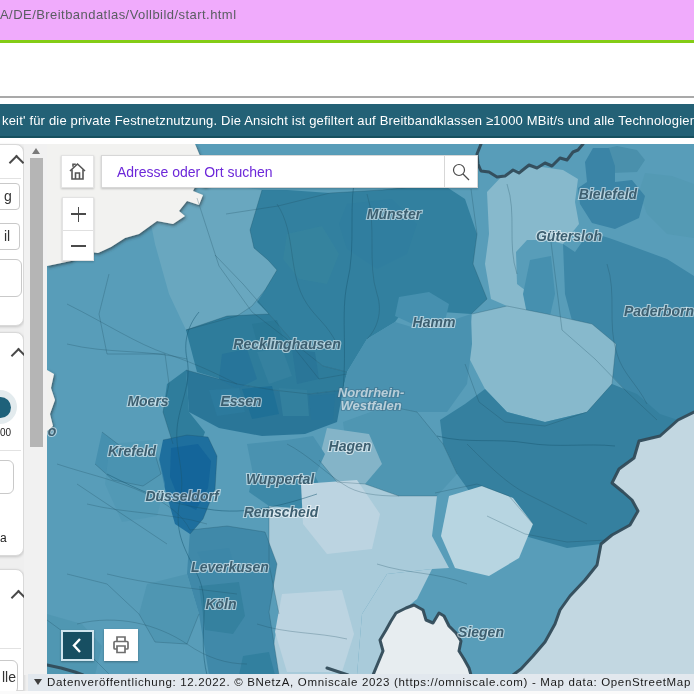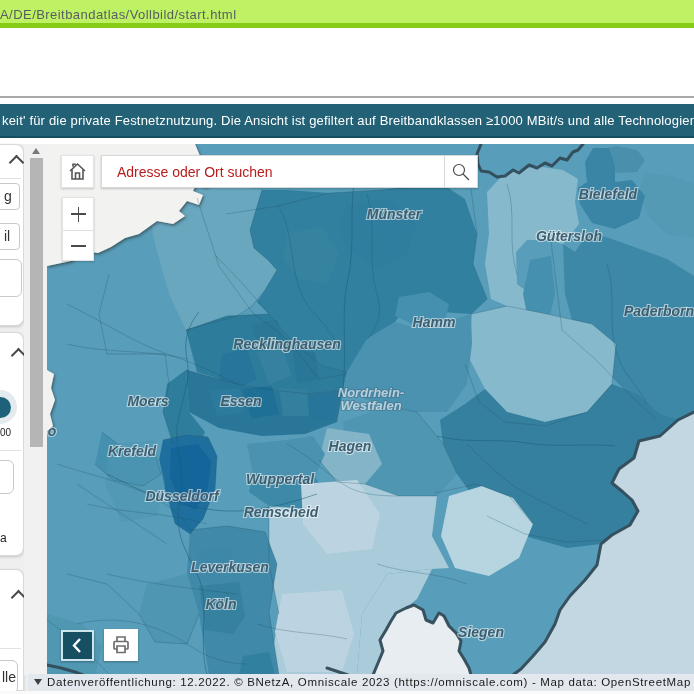--- a/index.html
+++ b/index.html
@@ -1,19 +1,19 @@
 <!DOCTYPE html>
 <html><head>
 <meta charset="utf-8">
 <style>
 * { margin:0; padding:0; box-sizing:border-box; }
 html,body { width:694px; height:694px; overflow:hidden; background:#fff;
   font-family:"Liberation Sans", sans-serif; }
-#topbar { position:absolute; left:0; top:0; width:694px; height:28px;
-  background:#bef264; border-bottom:5px solid #84cc16; }
+#topbar { position:absolute; left:0; top:0; width:694px; height:43px;
+  background:#f0abfc; border-bottom:3px solid #84cc16; }
 #topbar .url { position:absolute; left:0px; top:7px; font-size:13px; letter-spacing:0.45px; color:#595d61; }
 #grayline { position:absolute; left:0; top:96px; width:694px; height:2px; background:#a9a9a9; }
 #banner { position:absolute; left:0; top:104px; width:694px; height:34px; background:#236176; border-bottom:2px solid #16505f; overflow:hidden; box-sizing:border-box; }
 #banner .txt { position:absolute; left:2px; top:0; line-height:34px; font-size:13px; letter-spacing:0.18px; color:#fff; white-space:nowrap; }
 #sidebar { position:absolute; left:0; top:144px; width:47px; height:547px; background:#efefef; }
 .card { position:absolute; left:-16px; width:40px; background:#fff;
   border:1px solid #d9d9d9; border-radius:8px; box-shadow:0 1px 3px rgba(0,0,0,.18); }
 .chev { position:absolute; width:11px; height:11px; }
 .chev:before { content:""; position:absolute; left:0; top:3px; width:9px; height:9px;
   border-left:2px solid #4a4a4a; border-top:2px solid #4a4a4a; transform:rotate(45deg); }
@@ -24,21 +24,21 @@
 #scrollup { position:absolute; left:30px; top:144px; width:13px; height:14px; background:#f1f1f1; }
 #scrollup:before { content:""; position:absolute; left:2px; top:4px;
   border-left:4.5px solid transparent; border-right:4.5px solid transparent; border-bottom:6px solid #7a7a7a; }
 #scrollthumb { position:absolute; left:30px; top:158px; width:13px; height:289px; background:#b5b5b5; }
 #mapwrap { position:absolute; left:47px; top:144px; width:647px; height:530px; overflow:hidden; }
 
 .mbtn { position:absolute; background:#fff; border:1px solid #e3e3e3; box-shadow:0 1px 2px rgba(0,0,0,.2); }
 #homebtn { left:61px; top:155px; width:33px; height:33px; }
 #searchbox { position:absolute; left:101px; top:155px; width:377px; height:33px; background:#fff;
   border:1px solid #d7d7d7; box-shadow:0 1px 2px rgba(0,0,0,.2); }
-#searchbox .ph { position:absolute; left:15px; top:8px; font-size:14px; color:#b91c1c;text-align:center; }
+#searchbox .ph { position:absolute; left:15px; top:8px; font-size:14px; color:#6d28d9;text-align:center; }
 #searchbox .div { position:absolute; right:32px; top:0; width:1px; height:31px; background:#d7d7d7; }
 #zoombox { left:62px; top:197px; width:32px; height:64px; }
 #zoombox .zdiv { position:absolute; left:0; top:32px; width:30px; height:1px; background:#e0e0e0; }
 .plus1 { position:absolute; left:8px; top:15.2px; width:15px; height:1.7px; background:#4a4a4a; }
 .plus2 { position:absolute; left:14.7px; top:8.5px; width:1.7px; height:15px; background:#4a4a4a; }
 .minus1 { position:absolute; left:8px; top:47.2px; width:15px; height:1.7px; background:#4a4a4a; }
 #backbtn { position:absolute; left:61px; top:630px; width:33px; height:31px; background:#174f62; border:2px solid #cfe5ee; box-shadow:0 1px 2px rgba(0,0,0,.3); }
 #printbtn { position:absolute; left:104px; top:629px; width:34px; height:32px; background:#fff; box-shadow:0 1px 2px rgba(0,0,0,.3); }
 #bottombar { position:absolute; left:28px; top:674px; width:666px; height:17px; background:#e2e8ee; }
 #bottombar .tri { position:absolute; left:6px; top:5px; width:0; height:0;

